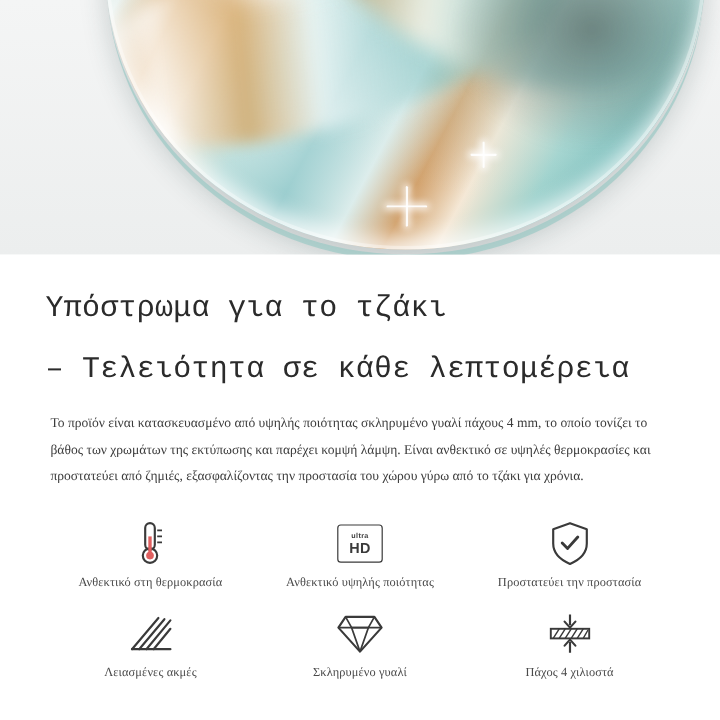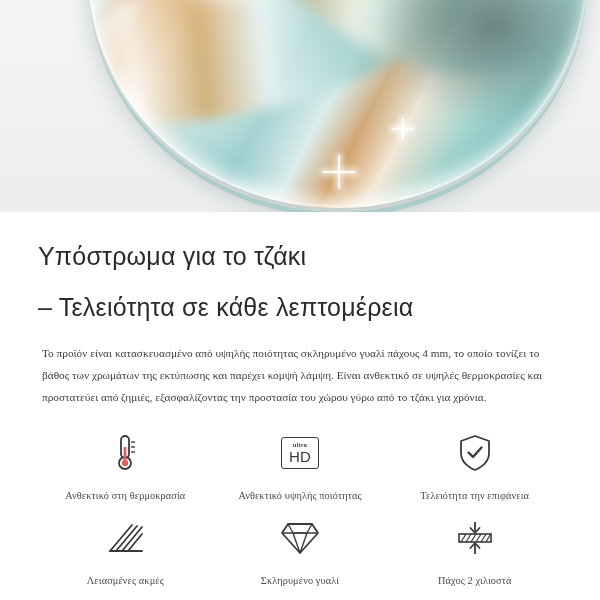--- a/index.html
+++ b/index.html
@@ -159,21 +159,21 @@
   .sparkle.s2 { left: 392px; top: 118px; width: 22px; height: 22px; }
   .sparkle.s2::before { height: 22px; }
   .sparkle.s2::after { width: 22px; }
 
   
   .content {
     position: relative;
     padding: 28px 38px 0 38px;
   }
   .headline {
-    font-family: Liberation Sans, sans-serif;
+    font-family: Liberation Mono, monospace;
     font-size: 25px;
     line-height: 1.32;
     color: #2b2b2b;
     font-weight: 400;
     margin: 0 0 18px 0;
     letter-spacing: 0.2px;
   }
   .headline .l2 { display: block; margin-top: 18px; }
   .body-copy {
     font-family: Liberation Serif, serif;
@@ -201,43 +201,43 @@
   .feature .icon-wrap {
     height: 46px;
     display: flex;
     align-items: center;
     justify-content: center;
   }
   .feature .caption {
     font-family: "Liberation Serif", serif;
     font-size: 10.3px;
     color: #4a4a4a;
-    margin-top: 14px;
+    margin-top: 4px;
     letter-spacing: 0.1px;
   }
   .hd-badge {
     width: 36px;
     height: 30px;
     border: 1.6px solid #3a3a3a;
     border-radius: 3px;
     display: flex;
     flex-direction: column;
     align-items: center;
     justify-content: center;
     line-height: 1;
   }
   .hd-badge .u {
     font-size: 6px;
     font-weight: bold;
     color: #3a3a3a;
     letter-spacing: 0.3px;
   }
   .hd-badge .hd {
-    font-size: 15px;
-    font-weight: normal;
+    font-size: 12px;
+    font-weight: bold;
     color: #3a3a3a;
     letter-spacing: 0.2px;
     margin-top: 1px;
   }
 </style>
 </head>
 <body>
 
 <div class="page">
 
@@ -291,21 +291,21 @@
         <div class="caption">Ανθεκτικό υψηλής ποιότητας</div>
       </div>
 
       <div class="feature">
         <div class="icon-wrap">
           <svg width="36" height="40" viewBox="0 0 36 40" aria-hidden="true">
             <path d="M18 3 L32 8 V20 C32 29 25 34 18 37 C11 34 4 29 4 20 V8 Z" fill="none" stroke="#3a3a3a" stroke-width="1.8" stroke-linejoin="round"></path>
             <path d="M11.5 19.5 L16 24 L24.5 14.5" fill="none" stroke="#3a3a3a" stroke-width="2.4" stroke-linecap="round" stroke-linejoin="round"></path>
           </svg>
         </div>
-        <div class="caption">Τελειότητα την επιφάνεια</div>
+        <div class="caption">Προστατεύει την προστασία</div>
       </div>
 
       <div class="feature">
         <div class="icon-wrap">
           <svg width="38" height="34" viewBox="0 0 38 34" aria-hidden="true">
             <path d="M4 30 L26 4" stroke="#3a3a3a" stroke-width="1.8" stroke-linecap="round"></path>
             <path d="M10 30 L31 5" stroke="#3a3a3a" stroke-width="1.8" stroke-linecap="round"></path>
             <path d="M16 30 L36 6" stroke="#3a3a3a" stroke-width="1.8" stroke-linecap="round"></path>
             <path d="M22 30 L36 13" stroke="#3a3a3a" stroke-width="1.8" stroke-linecap="round"></path>
             <path d="M4 30 H36" stroke="#3a3a3a" stroke-width="1.8" stroke-linecap="round"></path>
@@ -331,18 +331,18 @@
         <div class="icon-wrap">
           <svg width="42" height="38" viewBox="0 0 42 38" aria-hidden="true">
             <line x1="21" y1="3" x2="21" y2="12" stroke="#3a3a3a" stroke-width="1.8"></line>
             <path d="M16.5 9 L21 14 L25.5 9" fill="none" stroke="#3a3a3a" stroke-width="1.8" stroke-linecap="round" stroke-linejoin="round"></path>
             <rect x="5" y="15" width="32" height="8" fill="none" stroke="#3a3a3a" stroke-width="1.6"></rect>
             <path d="M7 23 L12 15 M12 23 L17 15 M17 23 L22 15 M22 23 L27 15 M27 23 L32 15 M32 23 L36 16" stroke="#3a3a3a" stroke-width="1.2"></path>
             <line x1="21" y1="35" x2="21" y2="26" stroke="#3a3a3a" stroke-width="1.8"></line>
             <path d="M16.5 29 L21 24 L25.5 29" fill="none" stroke="#3a3a3a" stroke-width="1.8" stroke-linecap="round" stroke-linejoin="round"></path>
           </svg>
         </div>
-        <div class="caption">Πάχος 2 χιλιοστά</div>
+        <div class="caption">Πάχος 4 χιλιοστά</div>
       </div>
 
     </div>
   </div>
 </div>
 
 </body></html>

